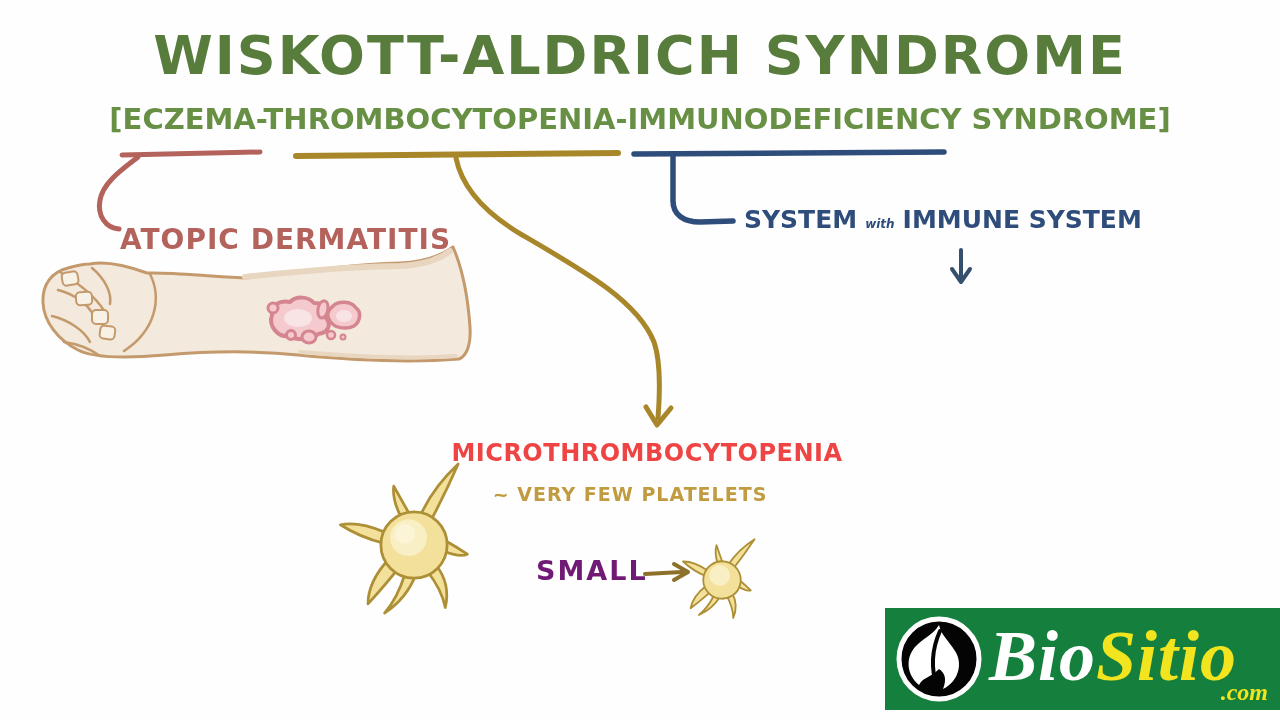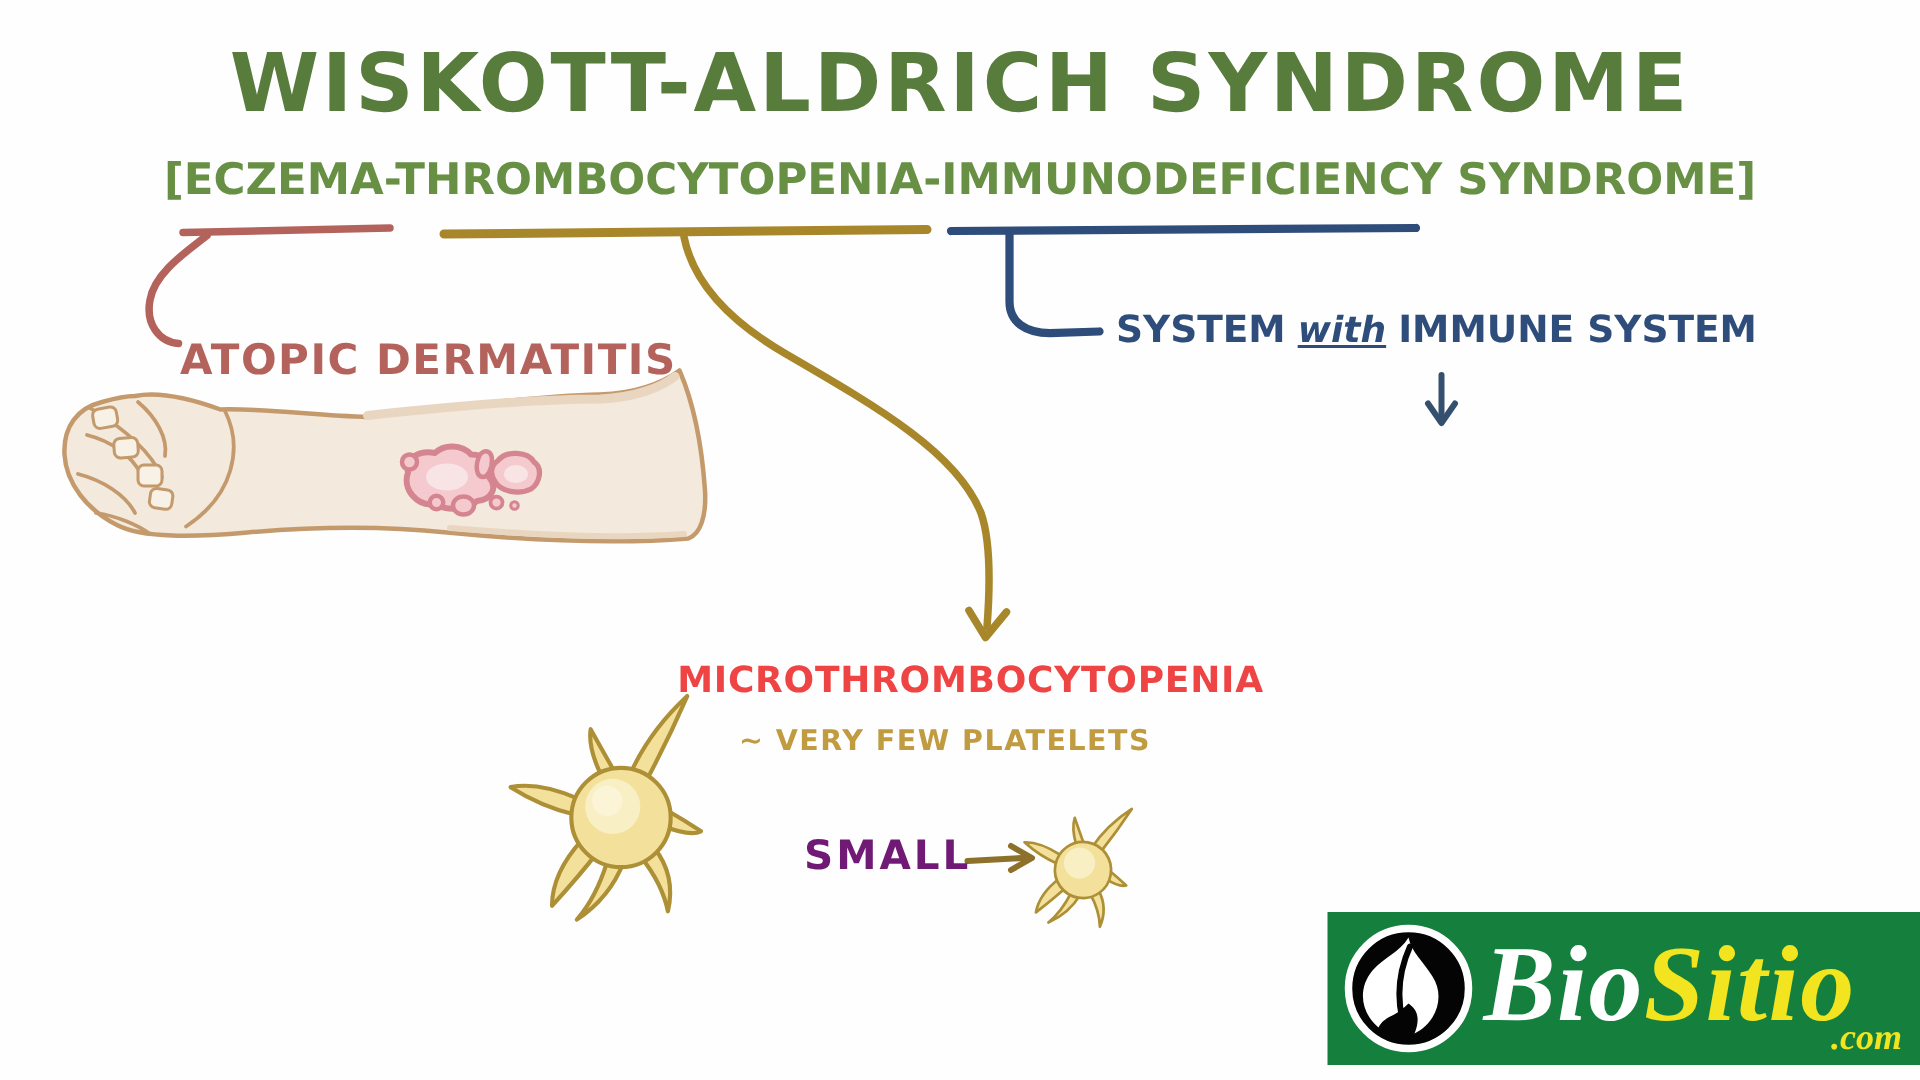--- a/index.html
+++ b/index.html
@@ -3,21 +3,21 @@
 <meta charset="utf-8">
 <style>
   html,body{margin:0;padding:0;background:#ffffff;}
   #canvas{position:relative;width:1280px;height:720px;background:#fefefe;overflow:hidden;
           font-family:"DejaVu Sans",sans-serif;}
   .lbl{position:absolute;font-weight:bold;white-space:nowrap;}
   #title{left:0;right:0;top:24px;text-align:center;font-size:54px;letter-spacing:2px;color:#587c3c;}
   #subtitle{left:0;right:0;top:102px;text-align:center;font-size:29px;letter-spacing:0px;color:#679044;}
   #atopic{left:120px;top:211px;font-size:28px;letter-spacing:1px;color:#b4635c;margin-top:12px;}
   #problem{left:744px;top:205px;font-size:25px;color:#2e4d7b;}
-  #problem .with{font-size:24px;font-style:italic;text-transform:lowercase;margin:0 8px;text-decoration:underline;}
+  #problem .with{font-size:12px;font-style:italic;text-transform:lowercase;margin:0 8px;}
   #repeated-block{left:835px;top:295px;width:255px;text-align:center;}
   #repeated{font-size:25px;letter-spacing:3px;color:#2e4d7b;}
   #infections{font-size:25px;letter-spacing:1px;color:#b4635c;margin-top:4px;}
   #micro{left:437px;top:439px;width:420px;text-align:center;font-size:24px;letter-spacing:0.5px;color:#ef4444;}
   #fewplatelets{left:430px;top:483px;width:400px;text-align:center;font-size:19px;letter-spacing:1px;color:#c19b40;}
   #small{left:536px;top:555px;font-size:27px;letter-spacing:2px;color:#701a75;}
   #art{position:absolute;left:0;top:0;width:1280px;height:720px;}
   
   #logo{position:absolute;left:885px;top:608px;width:395px;height:102px;background:#15803d;}
   #logo-flame{position:absolute;left:8px;top:5px;}

